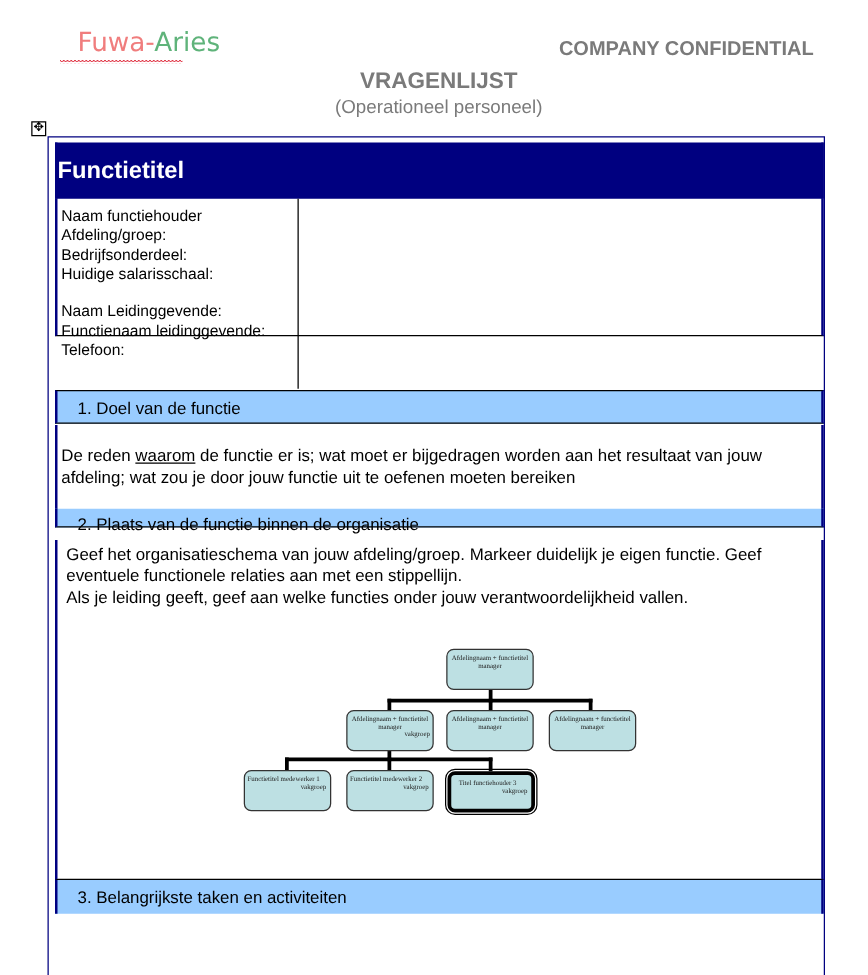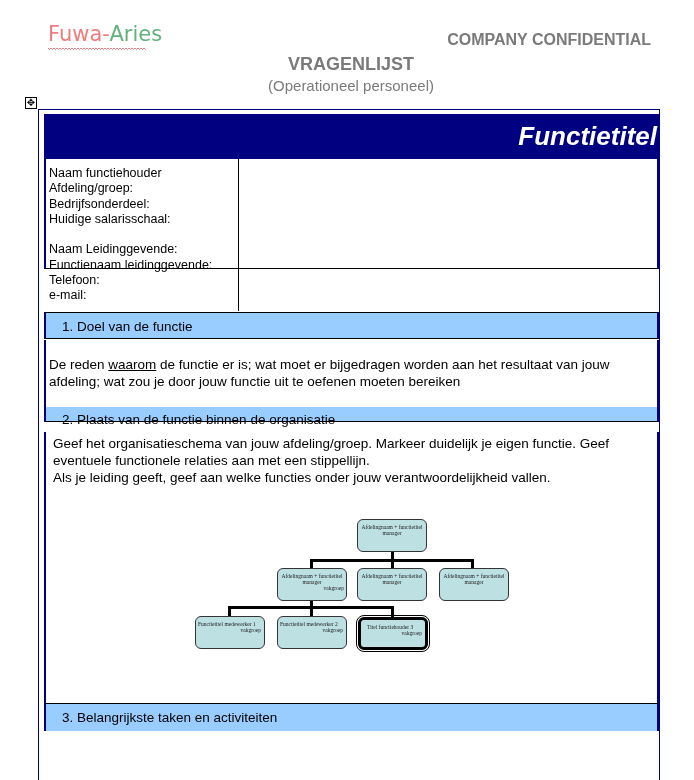--- a/index.html
+++ b/index.html
@@ -1,21 +1,21 @@
 <!DOCTYPE html>
 <html><head>
 <meta charset="utf-8">
 <style>
   html, body { margin: 0; padding: 0; background: #ffffff; }
   body { width: 694px; height: 780px; position: relative; overflow: hidden;
          font-family: "Liberation Sans", sans-serif; color: #000; }
 
   .logo { position: absolute; left: 48px; top: 22px; font-family: "DejaVu Sans", sans-serif;
           font-size: 21px; letter-spacing: 0px; }
-  .logo .l1 { color: #f07d7d; }
+  .logo .l1 { color: #f07d7d; margin-left: 14px; }
   .logo .l2 { color: #5fb37a; }
   .logo-underline { position: absolute; left: 48px; top: 48px; width: 98px; height: 3px;
           background-image: radial-gradient(circle at 1.5px 0px, transparent 1px, #d23 1.2px, transparent 1.8px);
           background-size: 3px 3px; }
   .confidential { position: absolute; right: 43px; top: 31px; font-size: 16px; font-weight: bold; color: #7a7a7a; }
   .doc-title { position: absolute; left: 0; width: 702px; top: 54px; text-align: center;
                font-size: 18px; font-weight: bold; color: #7a7a7a; }
   .doc-subtitle { position: absolute; left: 0; width: 702px; top: 77px; text-align: center;
                font-size: 15px; color: #7a7a7a; }
 
@@ -23,21 +23,21 @@
                  border: 1px solid #000; background: #fff; font-size: 10px; line-height: 10px;
                  text-align: center; }
 
   .outer { position: absolute; left: 38px; top: 109px; width: 622px; height: 680px;
            border: 1px solid #000080; box-sizing: border-box; }
 
   .tbl { position: absolute; left: 44px; top: 114px; width: 615px; }
   .row { position: absolute; left: 0; width: 615px; box-sizing: border-box;
          border-left: 2px solid #000080; border-right: 2px solid #000080; }
   .title-row { top: 0; height: 45px; background: #000080; color: #fff; font-weight: bold;
-               font-size: 26px; text-align: right; line-height: 45px; font-style: italic; }
+               font-size: 19px; text-align: left; line-height: 45px; }
   .info-row { top: 45px; height: 110px; border-bottom: 1px solid #000; padding-left: 28px; }
   .info-left { position: absolute; left: 3px; top: 7px; width: 188px; font-size: 12.5px; line-height: 15.3px; }
   .info-divider { position: absolute; left: 192px; top: 0; width: 1px; height: 152px; background: #000; }
   .section-head { background: #99ccff; font-size: 13.5px; height: 27px; line-height: 27px;
                   padding-left: 16px; border-bottom: 1px solid #000; }
   .sec1-head { top: 198px; border-top: 1px solid #000; }
   .sec1-body { top: 226px; height: 80px; font-size: 13.5px; line-height: 17px; padding: 16px 4px 0 3px;
                border-bottom: 1px solid #000; }
   .sec1-body u { text-decoration: underline; }
   .sec2-head { top: 293px; height: 15px; line-height: 25px; }
@@ -73,21 +73,20 @@
   <div class="row info-row">
     <div class="info-left">
       <div>Naam functiehouder</div>
       <div>Afdeling/groep:</div>
       <div>Bedrijfsonderdeel:</div>
       <div>Huidige salarisschaal:</div>
       <div style="height:15.3px"></div>
       <div>Naam Leidinggevende:</div>
       <div>Functienaam leidinggevende:</div>
       <div>Telefoon:</div>
-      <div>e-mail:</div>
     </div>
     <div class="info-divider"></div>
   </div>
 
   <div class="row section-head sec1-head">1. Doel van de functie</div>
   <div class="row sec1-body">
     <span>De reden </span><u>waarom</u><span> de functie er is; wat moet er bijgedragen worden aan het resultaat van jouw afdeling;  wat zou je door jouw functie uit te oefenen moeten bereiken</span>
   </div>
 
   <div class="row section-head sec2-head">2. Plaats van de functie binnen de organisatie</div>

